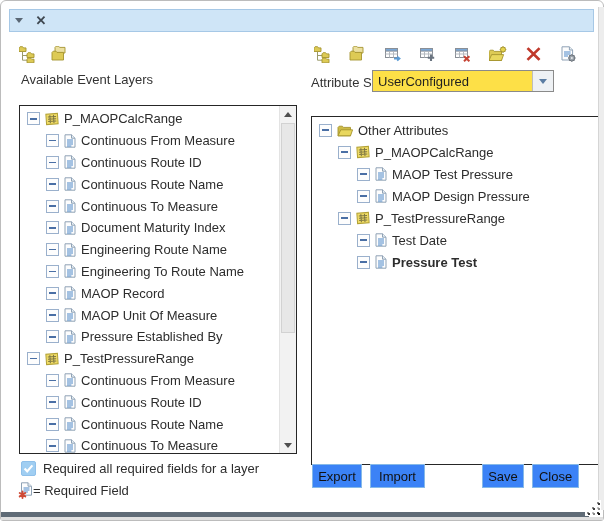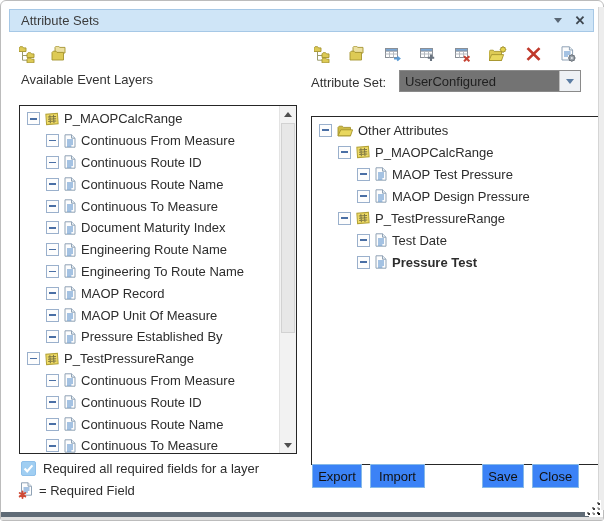--- a/index.html
+++ b/index.html
@@ -17,21 +17,21 @@
   .toolbar{position:absolute;top:43px;height:20px;display:flex;align-items:center;}
   #toolbar-left{left:18px;gap:14px;}
   #toolbar-right{left:313px;gap:17px;}
   .tool-btn{width:18px;height:18px;display:flex;align-items:center;justify-content:center;}
   .tool-btn .ic{display:flex;}
 
   
   .heading{position:absolute;font-size:13px;color:#333;}
   #heading-left{left:20px;top:71px;}
   #attr-set-label{left:310px;top:74px;}
-  #combo{position:absolute;left:398px;top:69px;width:182px;height:22px;border:1px solid #8a8a8a;background:#737373;box-sizing:border-box;display:flex;}
+  #combo{position:absolute;left:371px;top:69px;width:182px;height:22px;border:1px solid #8a8a8a;background:#fde047;box-sizing:border-box;display:flex;}
   #combo .combo-text{flex:1;font-size:13px;color:#1f1f1f;padding:3px 0 0 5px;}
   #combo .combo-btn{width:20px;border-left:1px solid #bdbdbd;background:#eef1f4;display:flex;align-items:center;justify-content:center;}
   #combo .combo-caret{width:0;height:0;border-left:4px solid transparent;border-right:4px solid transparent;border-top:5px solid #5b7da3;}
 
   
   .panel{position:absolute;top:104px;height:349px;border:1px solid #262626;background:#fff;box-sizing:border-box;overflow:hidden;}
   #panel-left{left:18px;width:278px;}
   #panel-right{left:310px;width:326px;margin-top:11px;}
   .tree{position:absolute;left:0;top:2px;bottom:0;overflow:hidden;}
   #left-tree{right:17px;}
@@ -50,41 +50,40 @@
   #scroll-up{top:0;}
   #scroll-down{bottom:0;}
   .tri-up{width:0;height:0;border-left:4px solid transparent;border-right:4px solid transparent;border-bottom:5px solid #4f4f4f;}
   .tri-down{width:0;height:0;border-left:4px solid transparent;border-right:4px solid transparent;border-top:5px solid #4f4f4f;}
   #scroll-thumb{position:absolute;left:1px;right:1px;top:17px;height:210px;background:#e7e7e7;border:1px solid #d2d2d2;box-sizing:border-box;}
 
   
   #include-check{position:absolute;left:20px;top:460px;display:flex;align-items:center;gap:7px;}
   #checkbox{width:15px;height:15px;background:#a0cef2;border:1px solid #8fc0ea;border-radius:2px;box-sizing:border-box;display:flex;align-items:center;justify-content:center;}
   .check-label{font-size:13px;color:#2d2d2d;}
-  #required-row{position:absolute;left:17px;top:481px;display:flex;align-items:center;gap:6px;}
+  #required-row{position:absolute;left:17px;top:481px;display:flex;align-items:center;}
 
   .btn{position:absolute;top:463px;height:24px;background:#3b82f6;border:1px solid #86b9e8;box-sizing:border-box;font-size:13px;color:#111;display:flex;align-items:center;justify-content:center;font-family:"Liberation Sans",sans-serif;}
   #btn-export{left:311px;width:50px;}
   #btn-import{left:369px;width:55px;}
   #btn-save{left:481px;width:42px;}
   #btn-close{left:531px;width:47px;}
 
   
   #right-edge{position:absolute;left:597px;top:6px;bottom:10px;width:6px;background:#ededed;border-left:1px solid #d5d5d5;box-sizing:border-box;}
   #bottom-strip{position:absolute;left:0;right:14px;bottom:3px;height:5px;background:#5f6b76;}
   #bottom-light{position:absolute;left:0;right:0;bottom:0;height:3px;background:#e0e0e0;}
   #resize-grip{position:absolute;right:2px;bottom:4px;width:16px;height:16px;background:#fff;}
 </style>
 </head>
 <body>
 
 <div id="dialog">
 
   <div id="titlebar">
-    <span class="title">Attribute Sets</span>
     <span class="tb-btn">
         <span class="caret-down"></span>
       </span>
     <span class="tb-btn">
         <span class="close-x">✕</span>
       </span>
   </div>
 
   <div id="toolbar-left" class="toolbar">
       <span class="tool-btn">

